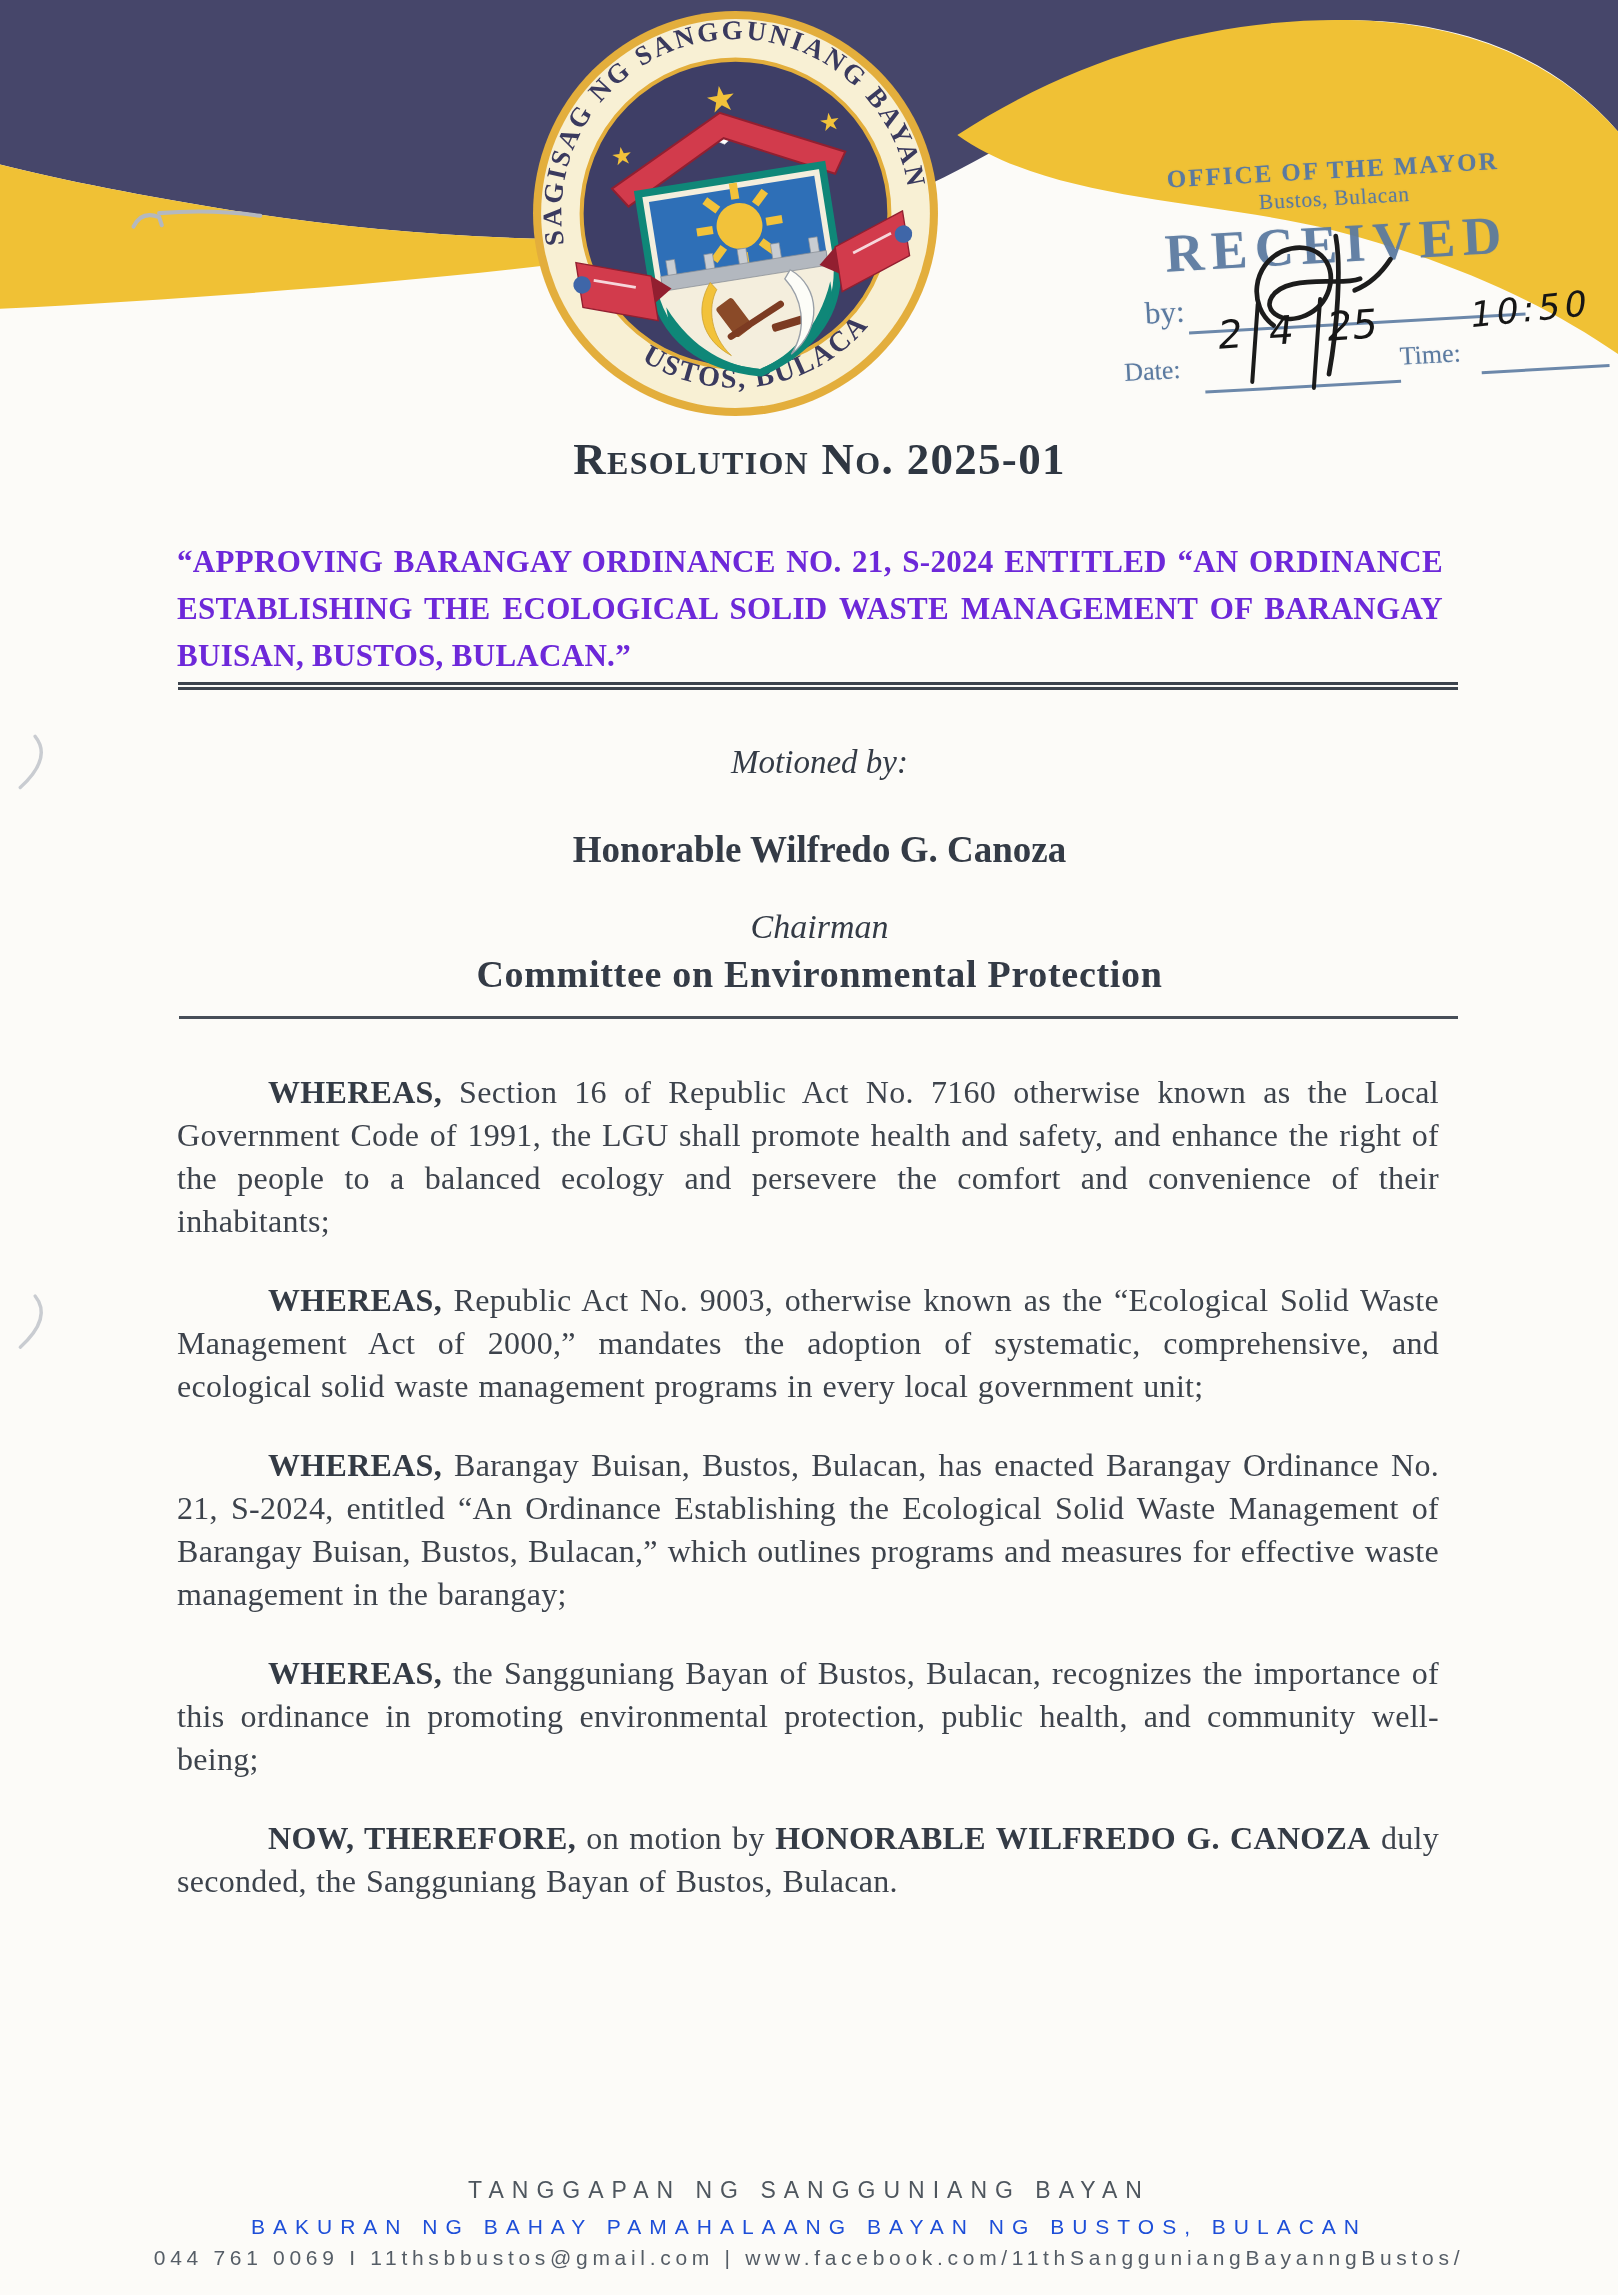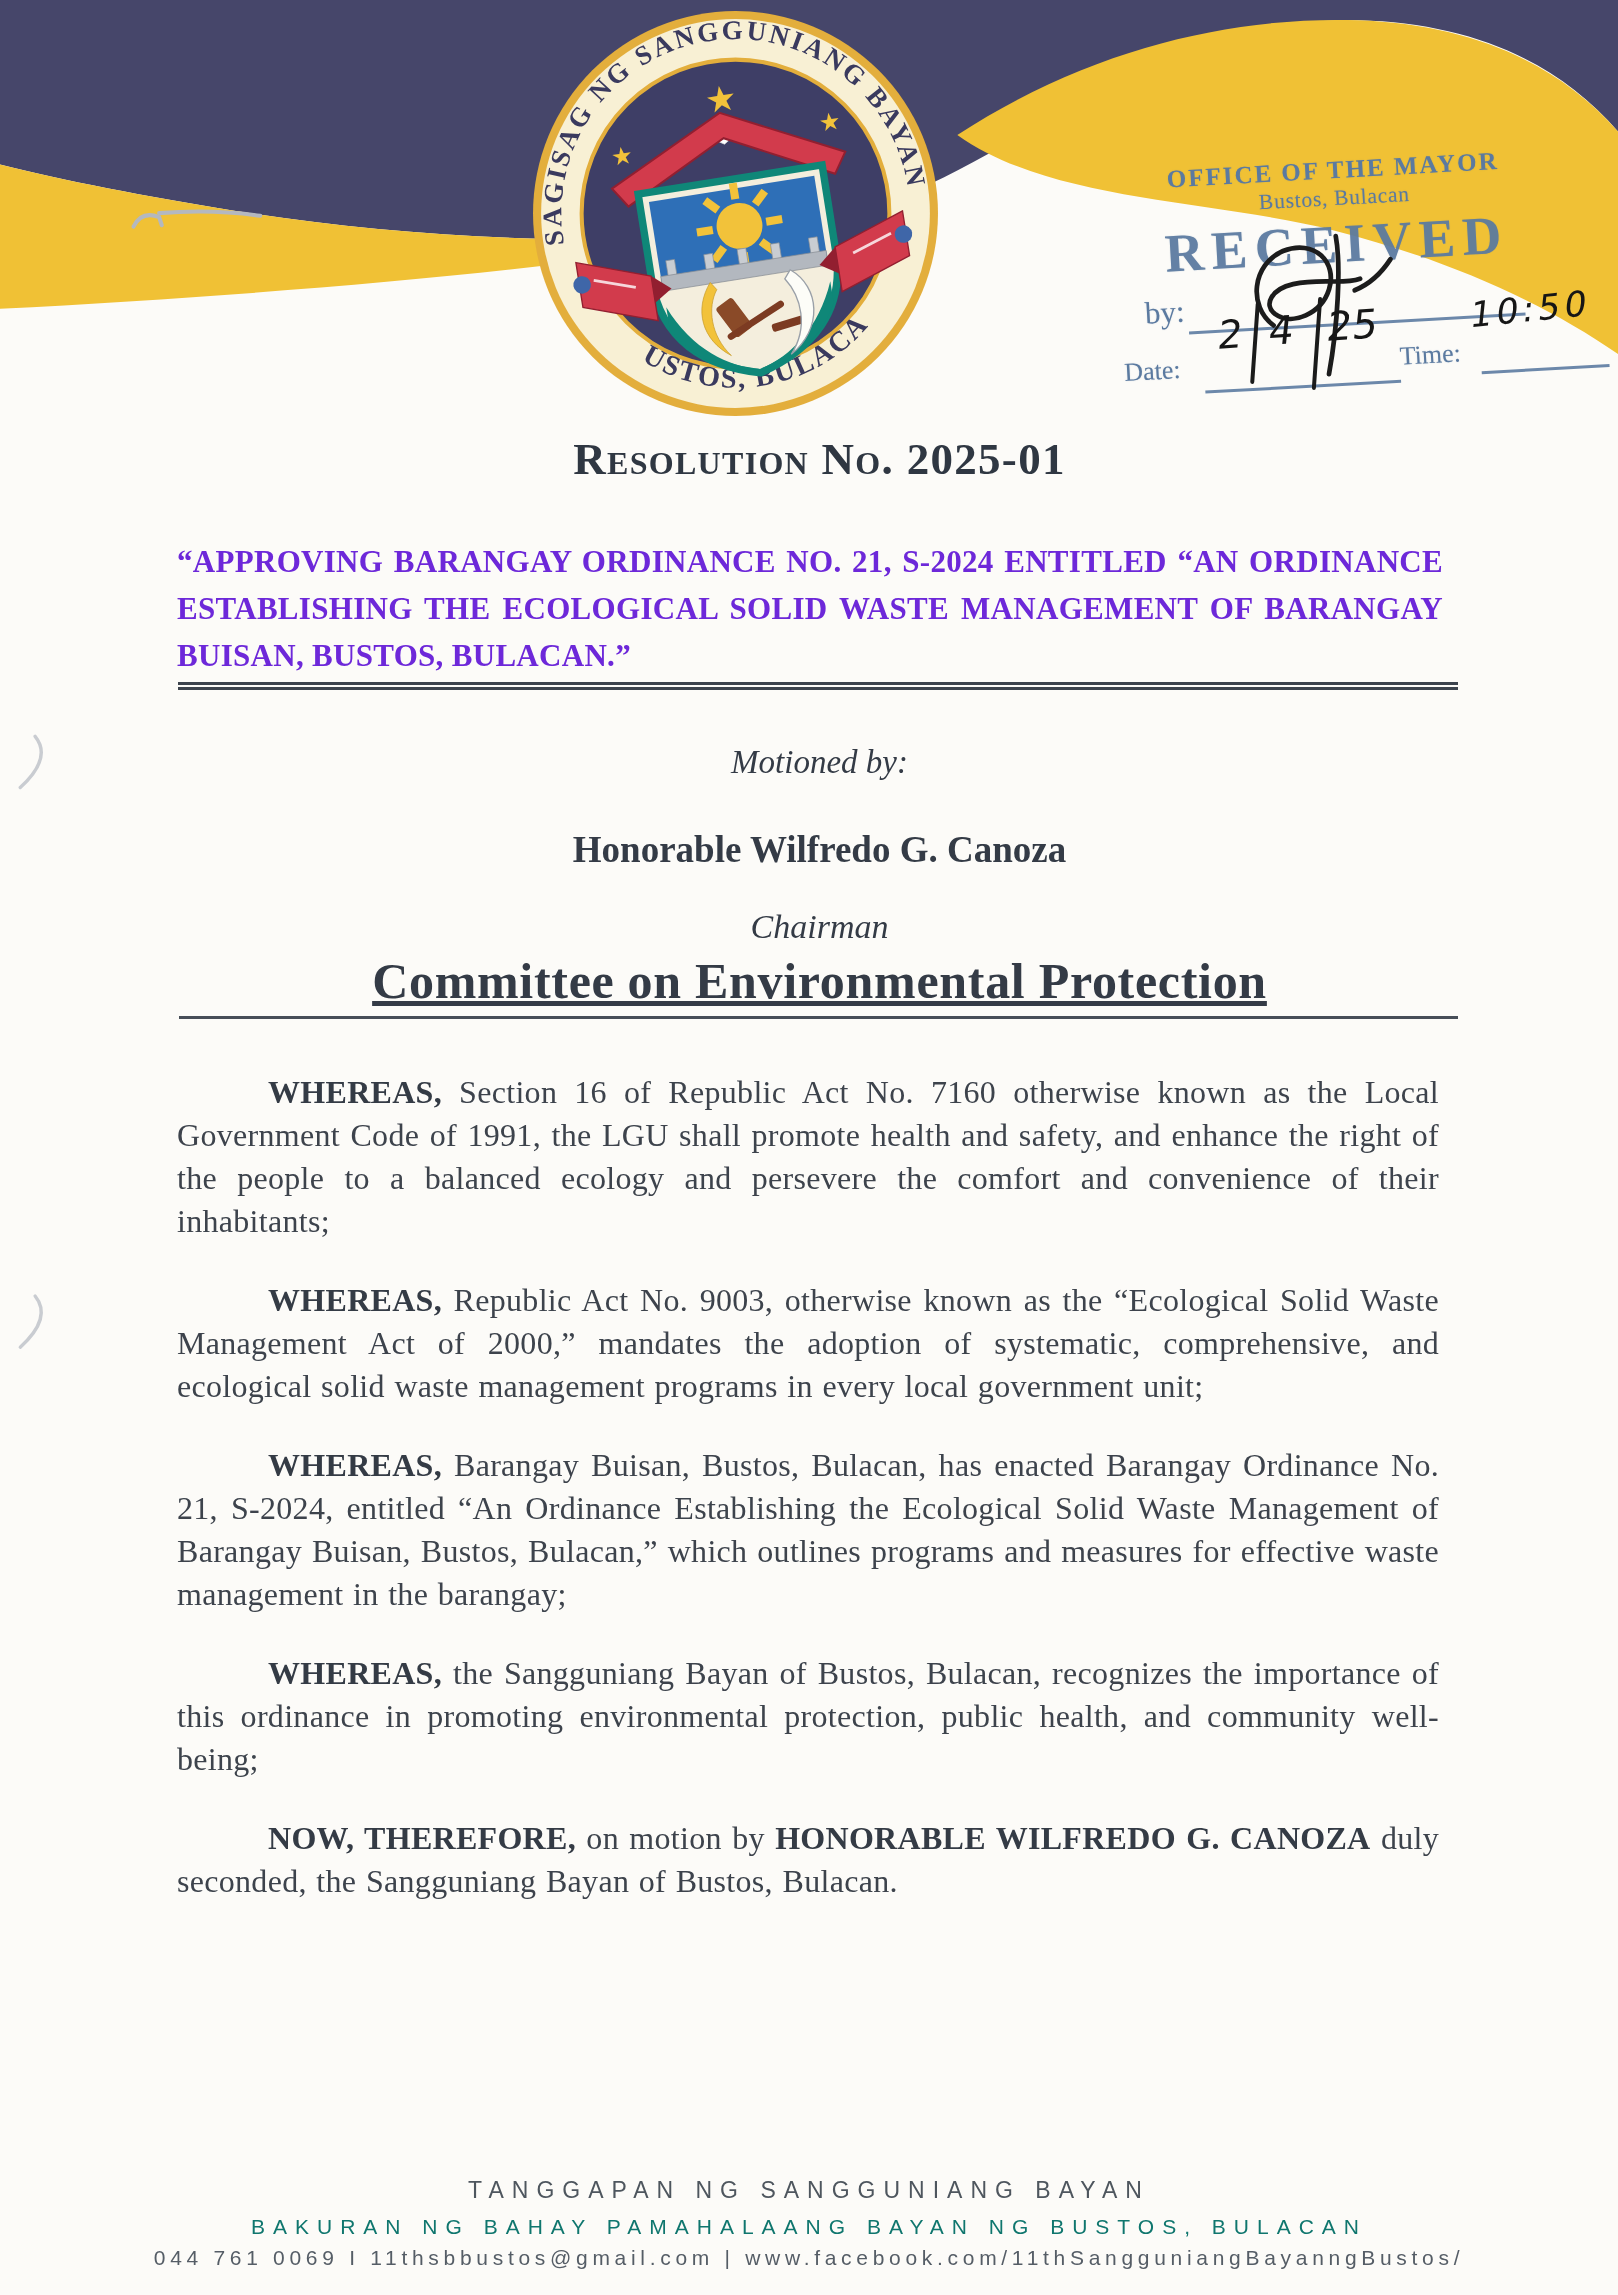--- a/index.html
+++ b/index.html
@@ -51,36 +51,36 @@
   }
   .rule-double{
     left:178px;top:682px;width:1280px;height:8px;
     background:linear-gradient(#3c434d 0 2.7px,transparent 2.7px 5.4px,#3c434d 5.4px 8px);
   }
   .rule-single{left:179px;top:1016px;width:1279px;height:2.7px;background:#474e58;}
   .center-block{left:177px;width:1285px;text-align:center;color:#343b46;}
   .motioned{top:744px;font-size:33px;font-style:italic;}
   .motion-name{top:828px;font-size:37px;font-weight:bold;}
   .chairman{top:908px;font-size:34px;font-style:italic;}
-  .committee{top:952px;font-size:50px;font-weight:bold;letter-spacing:0.7px;text-decoration:underline;}
+  .committee{top:952px;font-size:38px;font-weight:bold;letter-spacing:0.7px;}
   #paragraphs{
     position:absolute;left:177px;top:1071px;width:1266px;
     color:#3d434c;
   }
   .para{
     text-align:justify;text-indent:91px;
     font-size:32px;line-height:43px;letter-spacing:0.3px;word-spacing:1.3px;
     margin:0 4px 36px 0;
   }
   .para .b{font-weight:bold;color:#343b45;}
   
   .footer-line{left:0;width:1618px;text-align:center;color:#4e565e;
     font-family:"Liberation Sans", sans-serif;}
   .f1{top:2177px;font-size:23px;font-weight:normal;letter-spacing:8px;}
-  .f2{top:2215px;font-size:21px;letter-spacing:8px;color:#0f766e;}
+  .f2{top:2215px;font-size:21px;letter-spacing:8px;color:#1d4ed8;}
   .f3{top:2246px;font-size:21px;letter-spacing:4.7px;color:#555d66;}
 </style>
 </head>
 <body>
 
 <svg id="header-svg" class="abs" width="1618" height="526" viewBox="0 0 2400 780">
   <path fill="#46466a" d="M0,0 H2400 V195 C2310,90 2180,34 2015,30 C1840,26 1700,90 1552,178
        C1400,268 1290,332 1085,348 C840,366 565,348 345,312 C215,291 95,268 0,244 Z"></path>
   <path fill="#f0c135" d="M0,244 C95,268 215,291 345,312 C565,348 840,366 1085,348
        C1010,362 935,378 825,392 C590,420 290,443 0,458 Z"></path>

